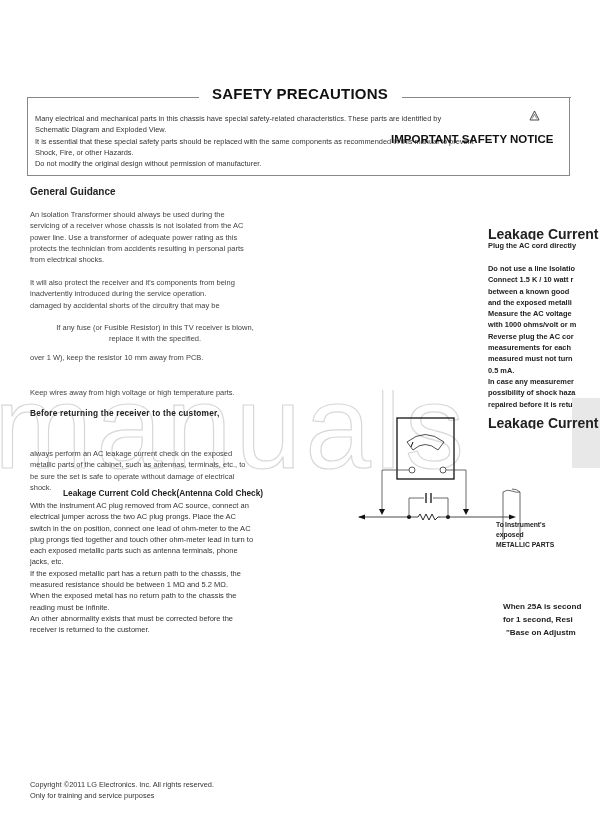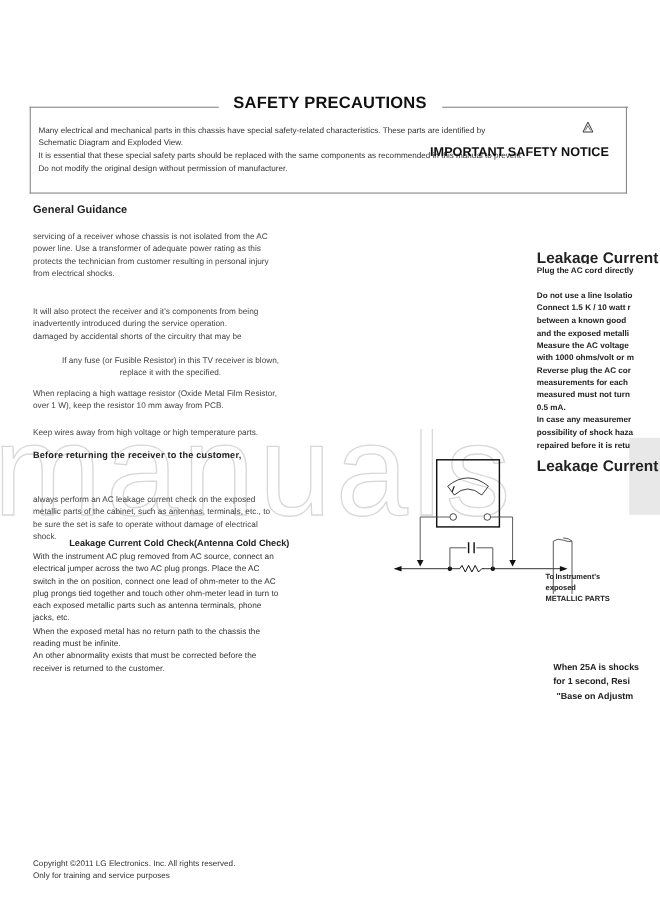--- a/index.html
+++ b/index.html
@@ -71,42 +71,43 @@
 <div class="abs notice-top-left"></div>
 <div class="abs notice-top-right"></div>
 <svg class="abs warn-icon" viewBox="0 0 11 11">
   <path d="M5.5 1 L10 10 L1 10 Z" fill="none" stroke="#333" stroke-width="0.9"></path>
   <path d="M3.2 8.6 L5.5 4.2 L7.8 8.6" fill="none" stroke="#333" stroke-width="0.6"></path>
 </svg>
 <div class="abs notice-text">
   <div>Many electrical and mechanical parts in this chassis have special safety-related characteristics. These parts are identified by</div>
   <div>Schematic Diagram and Exploded View.</div>
   <div>It is essential that these special safety parts should be replaced with the same components as recommended in this manual to prevent</div>
+  <div>Shock, Fire, or other Hazards.</div>
   <div>Do not modify the original design without permission of manufacturer.</div>
 </div>
 <div class="abs notice-heading" style="background: transparent;">IMPORTANT SAFETY NOTICE</div>
 
 <div class="abs h2 gen-heading">General Guidance</div>
 <div class="abs para" style="top:209px;">
+  <div>An isolation Transformer should always be used during the</div>
   <div>servicing of a receiver whose chassis is not isolated from the AC</div>
   <div>power line. Use a transformer of adequate power rating as this</div>
-  <div>protects the technician from customer resulting in personal injury</div>
+  <div>protects the technician from accidents resulting in personal parts</div>
   <div>from electrical shocks.</div>
 </div>
 <div class="abs para" style="top:277px;">
   <div>It will also protect the receiver and it's components from being</div>
   <div>inadvertently introduced during the service operation.</div>
   <div>damaged by accidental shorts of the circuitry that may be</div>
 </div>
 <div class="abs para" style="top:322px;text-align:center;">
   <div>If any fuse (or Fusible Resistor) in this TV receiver is blown,</div>
   <div>replace it with the specified.</div>
 </div>
 <div class="abs para" style="top:352px;">
-  <div>When replacing a high wattage resistor (Oxide Metal Film Resistor,</div>
   <div>over 1 W), keep the resistor 10 mm away from PCB.</div>
 </div>
 <div class="abs para" style="top:387px;">
   <div>Keep wires away from high voltage or high temperature parts.</div>
 </div>
 
 <div class="abs h2 before-heading">Before returning the receiver to the customer,</div>
 <div class="abs para" style="top:448px;">
   <div>always perform an AC leakage current check on the exposed</div>
   <div>metallic parts of the cabinet, such as antennas, terminals, etc., to</div>
@@ -115,20 +116,22 @@
 </div>
 
 <div class="abs h2 cold-heading">Leakage Current Cold Check(Antenna Cold Check)</div>
 <div class="abs para" style="top:500px; color:#333;">
   <div>With the instrument AC plug removed from AC source, connect an</div>
   <div>electrical jumper across the two AC plug prongs. Place the AC</div>
   <div>switch in the on position, connect one lead of ohm-meter to the AC</div>
   <div>plug prongs tied together and touch other ohm-meter lead in turn to</div>
   <div>each exposed metallic parts such as antenna terminals, phone</div>
   <div>jacks, etc.</div>
+  <div>If the exposed metallic part has a return path to the chassis, the</div>
+  <div>measured resistance should be between 1 MΩ and 5.2 MΩ.</div>
   <div>When the exposed metal has no return path to the chassis the</div>
   <div>reading must be infinite.</div>
   <div>An other abnormality exists that must be corrected before the</div>
   <div>receiver is returned to the customer.</div>
 </div>
 
 <div class="abs right-col hot-heading" style="top:229px;">Leakage Current Hot Check</div>
 <div class="abs right-col" style="top:240px;">Plug the AC cord directly</div>
 <div class="abs right-col" style="top:263px;">
   <div>Do not use a line Isolatio</div>
@@ -179,21 +182,21 @@
 
   <path d="M153 87 L153 135 M170 87 L170 135" stroke="#444" stroke-width="0.8" fill="none"></path>
   <path d="M153 87 Q157 84 162 86 Q167 88 170 87 Q167 84 162 84" stroke="#444" stroke-width="0.8" fill="none"></path>
 </svg>
 <div class="abs diag-label" style="left:496px; top:520px;">To</div>
 <div class="abs diag-label" style="left:505px; top:520px;">Instrument's</div>
 <div class="abs diag-label" style="left:496px; top:530px;">exposed</div>
 <div class="abs diag-label" style="left:496px; top:540px;">METALLIC PARTS</div>
 
 <div class="abs bottom-note">
-  <div>When 25A is shocks</div>
+  <div>When 25A is second</div>
   <div>for 1 second, Resi</div>
   <div style="padding-left:3px;">"Base on Adjustm</div>
 </div>
 
 <div class="abs footer">
   <div>Copyright ©2011 LG Electronics. Inc. All rights reserved.</div>
   <div>Only for training and service purposes</div>
 </div>
 
 </body></html>

